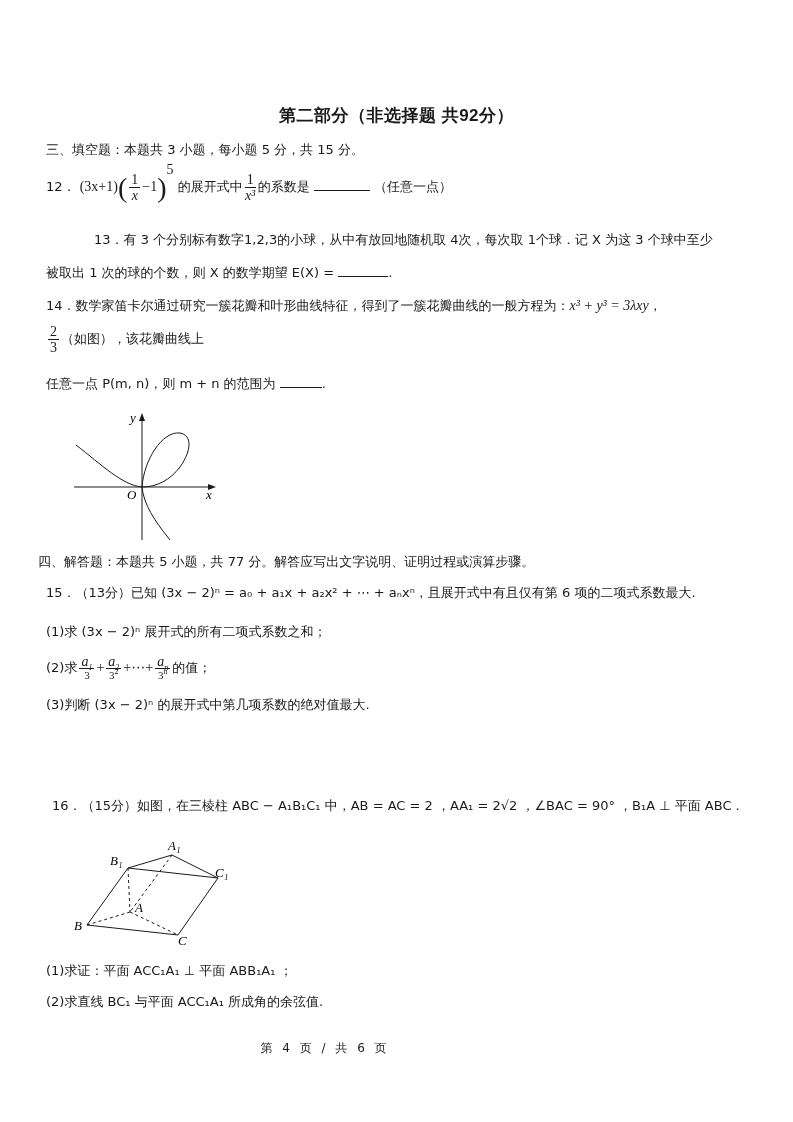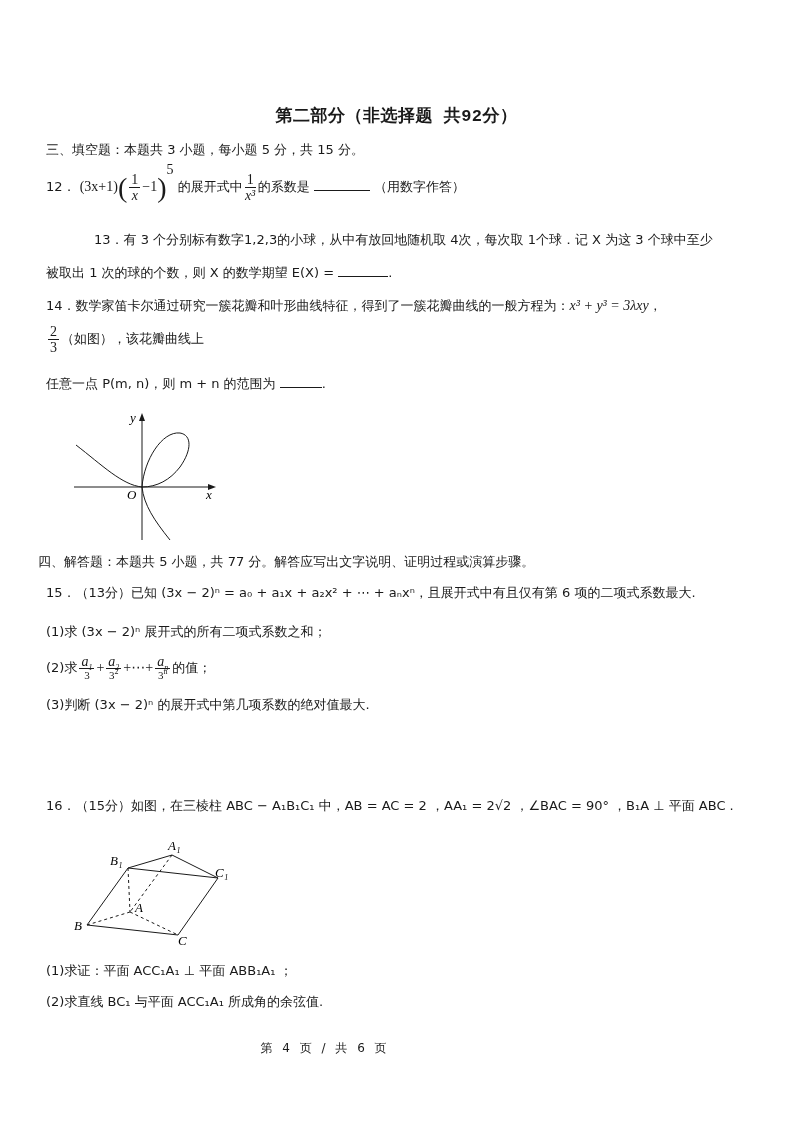--- a/index.html
+++ b/index.html
@@ -4,21 +4,21 @@
 <style>
   html, body { margin: 0; padding: 0; background: #ffffff; }
   body {
     width: 793px; height: 1122px; position: relative; overflow: hidden;
     font-family: "DejaVu Sans", "Liberation Sans", sans-serif;
     color: #1a1a1a; font-size: 13px;
   }
   .abs { position: absolute; white-space: nowrap; }
   .title {
     left: 0; width: 793px; text-align: center; top: 104px;
-    font-family: Liberation Mono, monospace;
+    font-family: Liberation Sans, sans-serif;
     font-weight: bold; font-size: 17px; letter-spacing: 0.5px;
   }
   .line { font-size: 13px; line-height: 18px; }
   .m { font-family: "Liberation Serif", "DejaVu Serif", serif; font-style: italic; font-size: 14px; }
   .mr { font-family: "Liberation Serif", "DejaVu Serif", serif; font-size: 14px; }
   sup, sub { font-size: 8px; line-height: 0; }
   .frac { display: inline-flex; flex-direction: column; align-items: center; vertical-align: middle; margin: 0 2px; font-family: "Liberation Serif", serif; font-size: 14px; line-height: 15px; }
   .frac .num { border-bottom: 1px solid #1a1a1a; padding: 0 2px; }
   .frac.small { font-size: 11px; line-height: 12px; }
   .paren-big { font-family: "Liberation Serif", serif; font-size: 28px; vertical-align: middle; font-weight: 200; line-height: 1; }
@@ -39,21 +39,21 @@
     <span>12．</span>
     <span class="mr">(3x+1)</span><span class="paren-big">(</span><span class="frac">
         <span class="num">1</span>
         <span class="m">x</span>
       </span><span class="mr">−1</span><span class="paren-big">)</span><sup class="mr" style="position:relative; top:-12px;">5</sup>
     <span>的展开式中</span><span class="frac">
         <span class="num">1</span>
         <span class="m">x³</span>
       </span><span>的系数是</span>
     <span class="blank" style="width:56px;"></span>
-    <span>（用数字作答）</span>
+    <span>（任意一点）</span>
   </div>
 
   <div class="abs line" style="left:46px; top:231px;margin-left:48px;">13．有 3 个分别标有数字1,2,3的小球，从中有放回地随机取 4次，每次取 1个球．记 X 为这 3 个球中至少</div>
   <div class="abs line" style="left:46px; top:264px;">
     <span>被取出 1 次的球的个数，则 X 的数学期望 E(X) =</span>
     <span class="blank" style="width:50px;"></span><span>.</span>
   </div>
 
   <div class="abs line" style="left:46px; top:297px;">
     <span>14．数学家笛卡尔通过研究一簇花瓣和叶形曲线特征，得到了一簇花瓣曲线的一般方程为：</span><span class="m">x³ + y³ = 3λxy</span><span>，</span>
@@ -92,21 +92,21 @@
       </span><span class="mr">+</span><span class="frac small">
         <span class="num m">a<sub>2</sub></span>
         <span>3<sup>2</sup></span>
       </span><span class="mr">+⋯+</span><span class="frac small">
         <span class="num m">a<sub>n</sub></span>
         <span>3<sup>n</sup></span>
       </span><span>的值；</span>
   </div>
   <div class="abs line" style="left:46px; top:696px;">(3)判断 (3x − 2)ⁿ 的展开式中第几项系数的绝对值最大.</div>
 
-  <div class="abs line" style="left:46px; top:797px;">16．（15分）如图，在三棱柱 ABC − A₁B₁C₁ 中，AB = AC = 2 ，AA₁ = 2√2 ，∠BAC = 90° ，B₁A ⊥ 平面 ABC .</div>
+  <div class="abs line" style="left:52px; top:797px;">16．（15分）如图，在三棱柱 ABC − A₁B₁C₁ 中，AB = AC = 2 ，AA₁ = 2√2 ，∠BAC = 90° ，B₁A ⊥ 平面 ABC .</div>
 
   <svg class="abs" style="left:62px; top:832px;" width="190" height="118" viewBox="0 0 190 118">
     <g stroke="#1a1a1a" stroke-width="1" fill="none">
       <line x1="66" y1="36" x2="110" y2="23"></line>
       <line x1="110" y1="23" x2="156" y2="46"></line>
       <line x1="66" y1="36" x2="156" y2="46"></line>
       <line x1="66" y1="36" x2="25" y2="93"></line>
       <line x1="156" y1="46" x2="116" y2="103"></line>
       <line x1="25" y1="93" x2="116" y2="103"></line>
       <line x1="66" y1="36" x2="68" y2="80" stroke-dasharray="3,3"></line>

